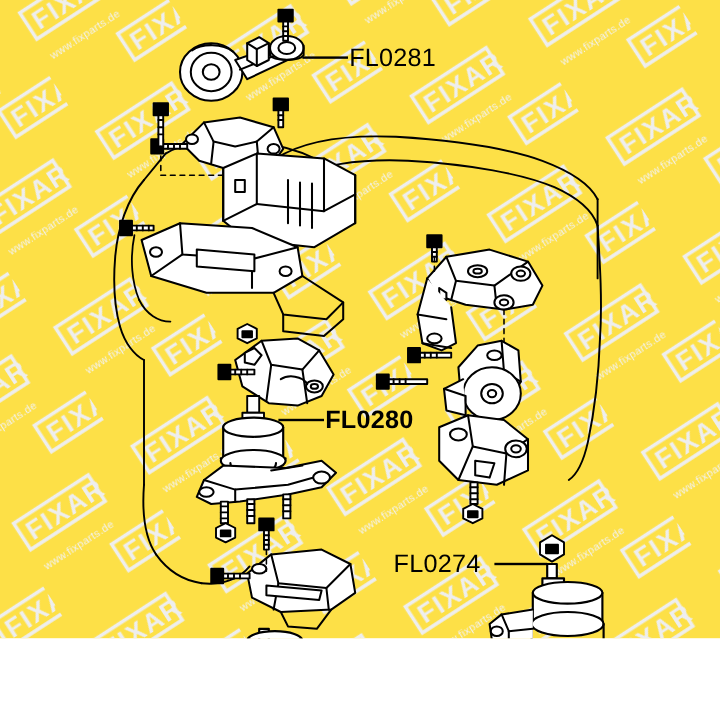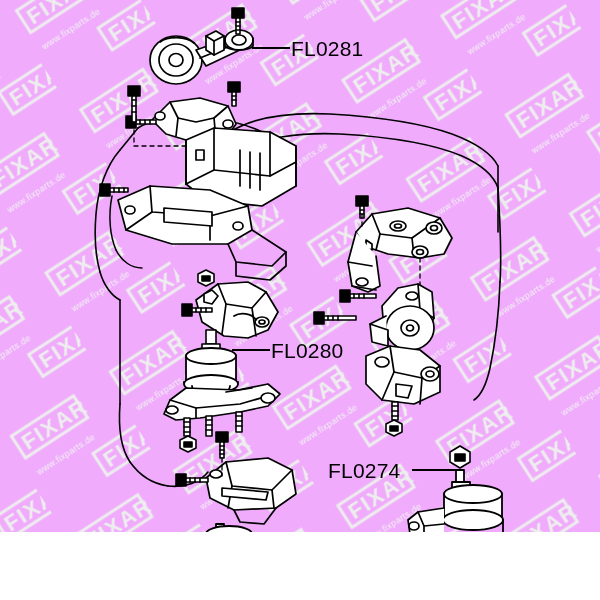--- a/index.html
+++ b/index.html
@@ -4,21 +4,21 @@
 <style>
   html,body{margin:0;padding:0;background:#fff;}
   body{
     font-family:"Liberation Sans", sans-serif;
     -webkit-font-smoothing:antialiased;
   }
   #page{
     position:relative;
     width:600px;
     height:532px;
-    background:#f0abfc;
+    background:#fde047;
     overflow:hidden;
   }
   
   #watermark{
     position:absolute;
     inset:0;
     z-index:1;
     pointer-events:none;
   }
   
@@ -394,20 +394,20 @@
 
     </svg>
   </div>
 
   <div id="labels">
 
     <div class="leader" style="left:252px;top:47px;width:38px;"></div>
     <div class="part-label" style="left:291px;top:38px;">FL0281</div>
 
     <div class="leader" style="left:232px;top:349px;width:38px;"></div>
-    <div class="part-label" style="left:271px;top:340px;">FL0280</div>
+    <div class="part-label" style="left:271px;top:340px;font-weight:bold;">FL0280</div>
 
     <div class="part-label" style="left:328px;top:460px;">FL0274</div>
     <div class="leader" style="left:412px;top:469px;width:44px;"></div>
 
   </div>
 
 </div>
 
 </body></html>

